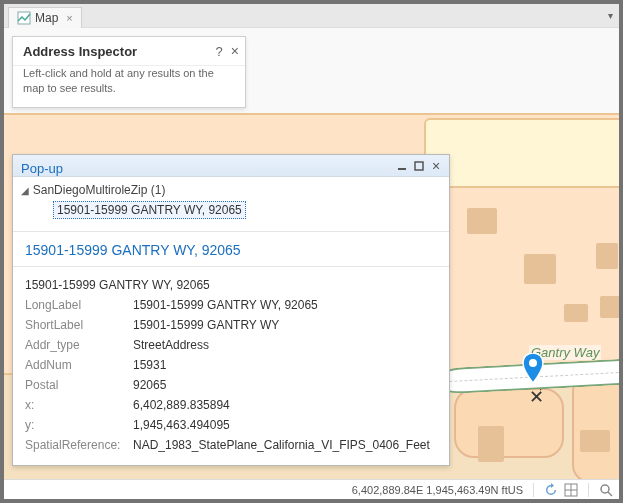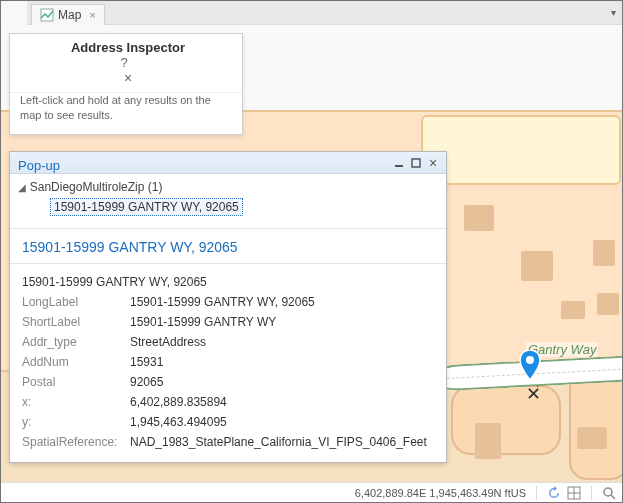--- a/index.html
+++ b/index.html
@@ -11,22 +11,21 @@
     background: #f8f8f8;
     width: 623px;
     height: 503px;
     overflow: hidden;
     position: relative;
   }
   .app-frame {
     position: relative;
     width: 100%;
     height: 100%;
-    border: 1px solid #737373;
-    padding-left: 26px;
+    border: 4px solid #737373;
   }
   
   .tab-bar {
     height: 24px;
     display: flex;
     align-items: flex-end;
     background: #e8e8e8;
     border-bottom: 1px solid #dcdcdc;
     padding-left: 4px;
     position: relative;
@@ -142,21 +141,20 @@
     width: 234px;
     background: #fff;
     border: 1px solid #cfcfcf;
     box-shadow: 0 2px 4px rgba(0,0,0,0.1);
   }
   .addr-inspector .title-row {
     display: flex;
     align-items: center;
     padding: 6px 6px 6px 10px;
     border-bottom: 1px solid #eee;
-    flex-direction: column;
   }
   .addr-inspector .title {
     font-weight: 600;
     font-size: 13px;
     color: #333;
     flex: 1;
   }
   .addr-inspector .help {
     color: #666;
     margin-right: 8px;

